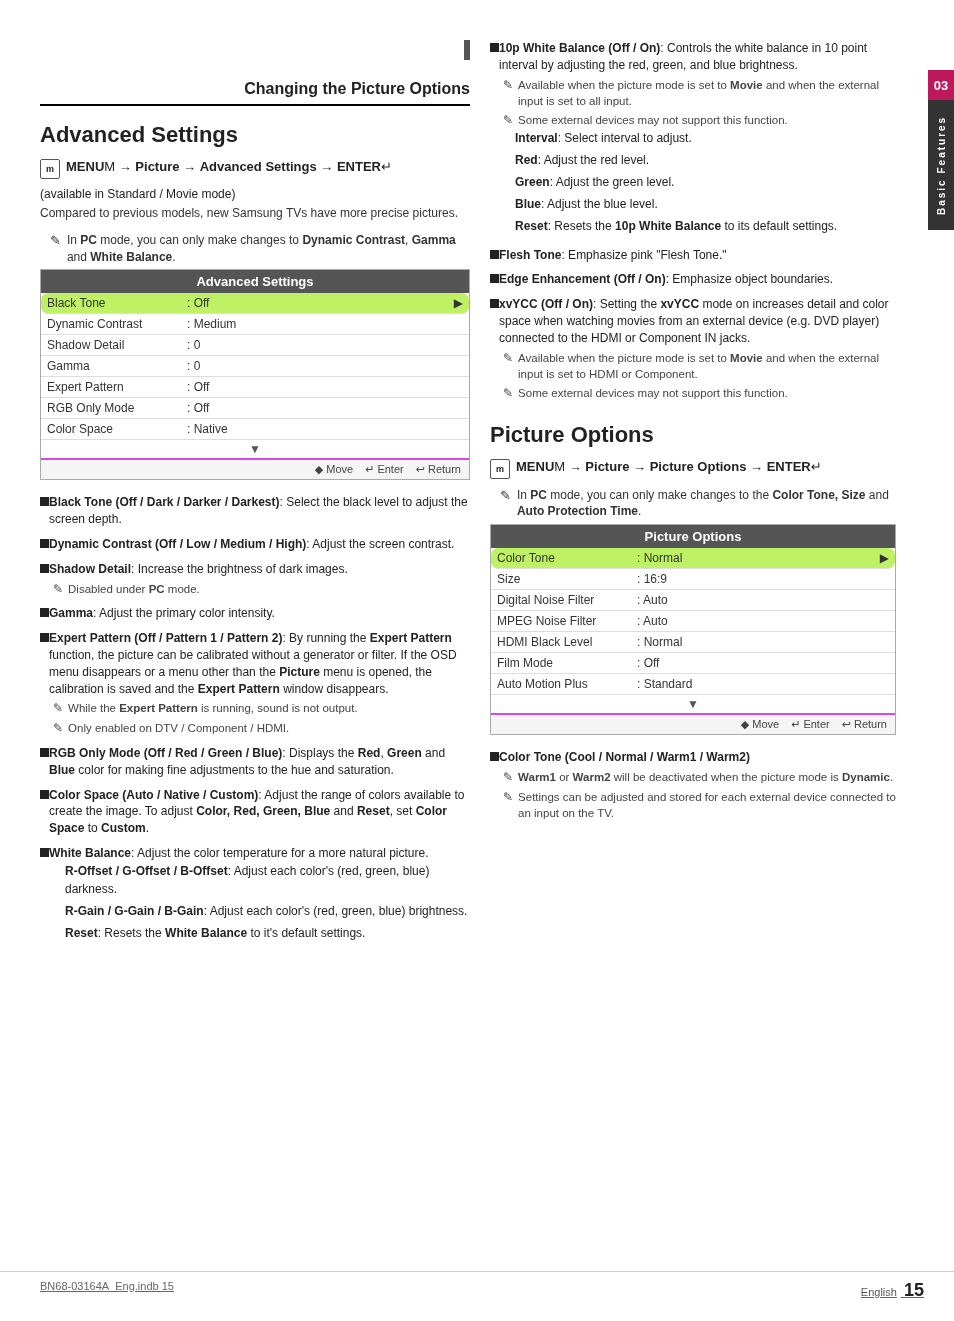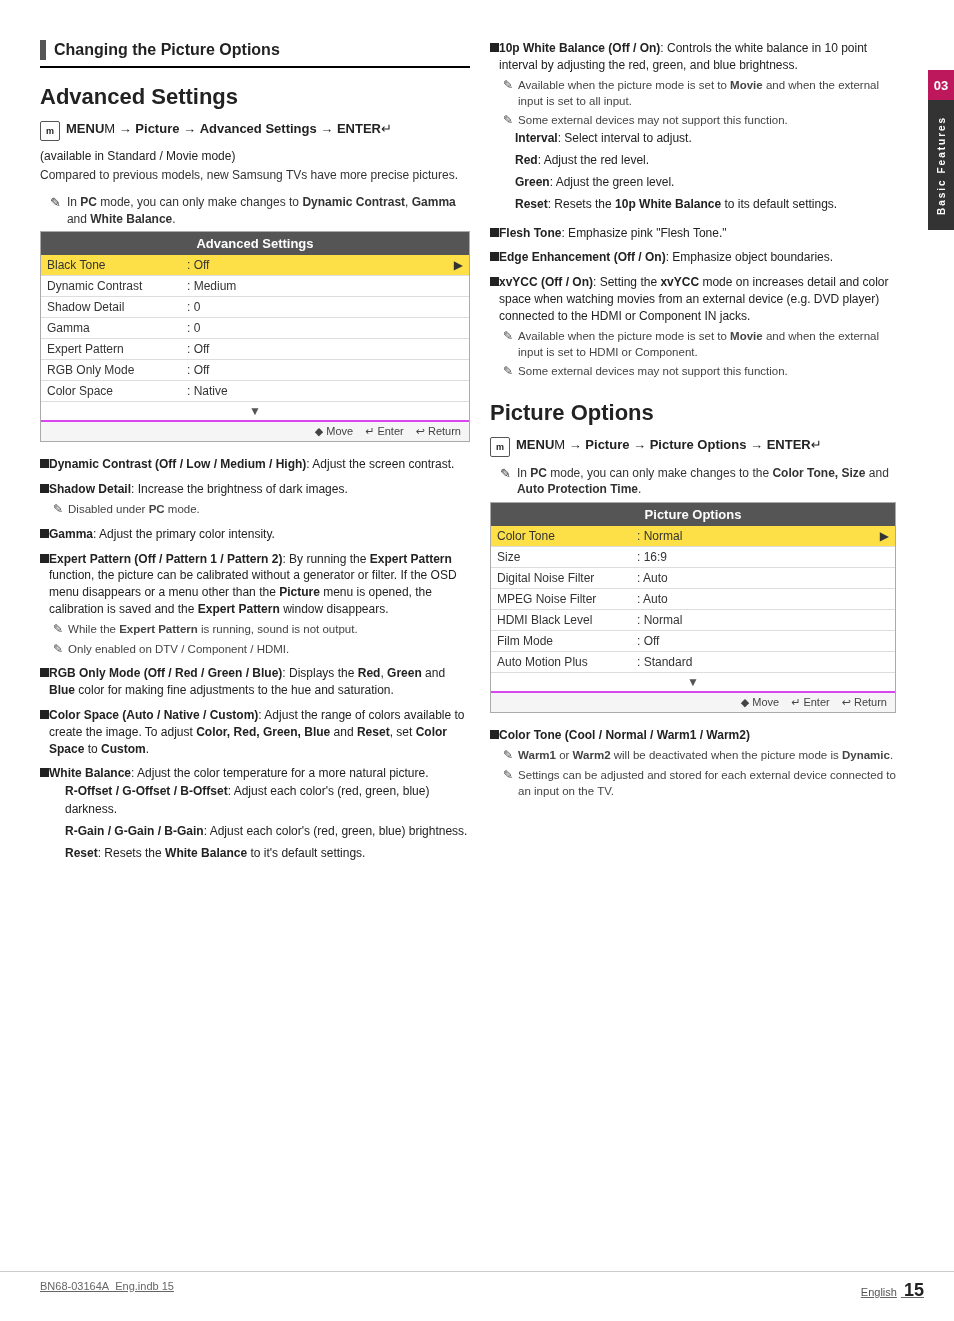--- a/index.html
+++ b/index.html
@@ -32,25 +32,26 @@
       flex-shrink: 0;
     }
 
     .right-col {
       flex: 1;
     }
 
     
     .section-heading {
       display: flex;
-      align-items: center;
-      gap: 8px;
+      align-items: flex-end;
+      gap: 20px;
       border-bottom: 2px solid #000;
       padding-bottom: 6px;
       margin-bottom: 16px;
+      flex-direction: column;
     }
 
     .section-heading-bar {
       width: 6px;
       height: 20px;
       background: #555;
       display: inline-block;
     }
 
     .section-heading-text {
@@ -147,21 +148,22 @@
       display: flex;
       border-bottom: 1px solid #ddd;
       padding: 3px 6px;
     }
 
     .settings-table-row:last-of-type {
       border-bottom: none;
     }
 
     .settings-table-row.highlighted {
-      background: #fde047;
+      background: #bef264;
+      border-radius: 7px;
     }
 
     .settings-row-label {
       width: 140px;
       color: #333;
     }
 
     .settings-row-value {
       flex: 1;
       color: #333;
@@ -396,20 +398,24 @@
         <div class="settings-table-nav">
           <span class="nav-item">◆ Move</span>
           <span class="nav-item">↵ Enter</span>
           <span class="nav-item">↩ Return</span>
         </div>
       </div>
 
       <ul class="bullet-list">
         <li class="bullet-item">
           <span class="bullet-square"></span>
+          <span class="bullet-content"><strong>Black Tone (Off / Dark / Darker / Darkest)</strong>: Select the black level to adjust the screen depth.</span>
+        </li>
+        <li class="bullet-item">
+          <span class="bullet-square"></span>
           <span class="bullet-content"><strong>Dynamic Contrast (Off / Low / Medium / High)</strong>: Adjust the screen contrast.</span>
         </li>
         <li class="bullet-item">
           <span class="bullet-square"></span>
           <div class="bullet-content">
             <strong>Shadow Detail</strong>: Increase the brightness of dark images.
             <div class="sub-note">
               <span class="note-icon">✎</span>
               <span>Disabled under <strong>PC</strong> mode.</span>
             </div>
@@ -464,20 +470,21 @@
               <span class="note-icon">✎</span>
               <span>Available when the picture mode is set to <strong>Movie</strong> and when the external input is set to all input.</span>
             </div>
             <div class="sub-note">
               <span class="note-icon">✎</span>
               <span>Some external devices may not support this function.</span>
             </div>
             <div class="indent-text"><strong>Interval</strong>: Select interval to adjust.</div>
             <div class="indent-text"><strong>Red</strong>: Adjust the red level.</div>
             <div class="indent-text"><strong>Green</strong>: Adjust the green level.</div>
+            <div class="indent-text"><strong>Blue</strong>: Adjust the blue level.</div>
             <div class="indent-text"><strong>Reset</strong>: Resets the <strong>10p White Balance</strong> to its default settings.</div>
           </div>
         </li>
         <li class="bullet-item">
           <span class="bullet-square"></span>
           <span class="bullet-content"><strong>Flesh Tone</strong>: Emphasize pink "Flesh Tone."</span>
         </li>
         <li class="bullet-item">
           <span class="bullet-square"></span>
           <span class="bullet-content"><strong>Edge Enhancement (Off / On)</strong>: Emphasize object boundaries.</span>

